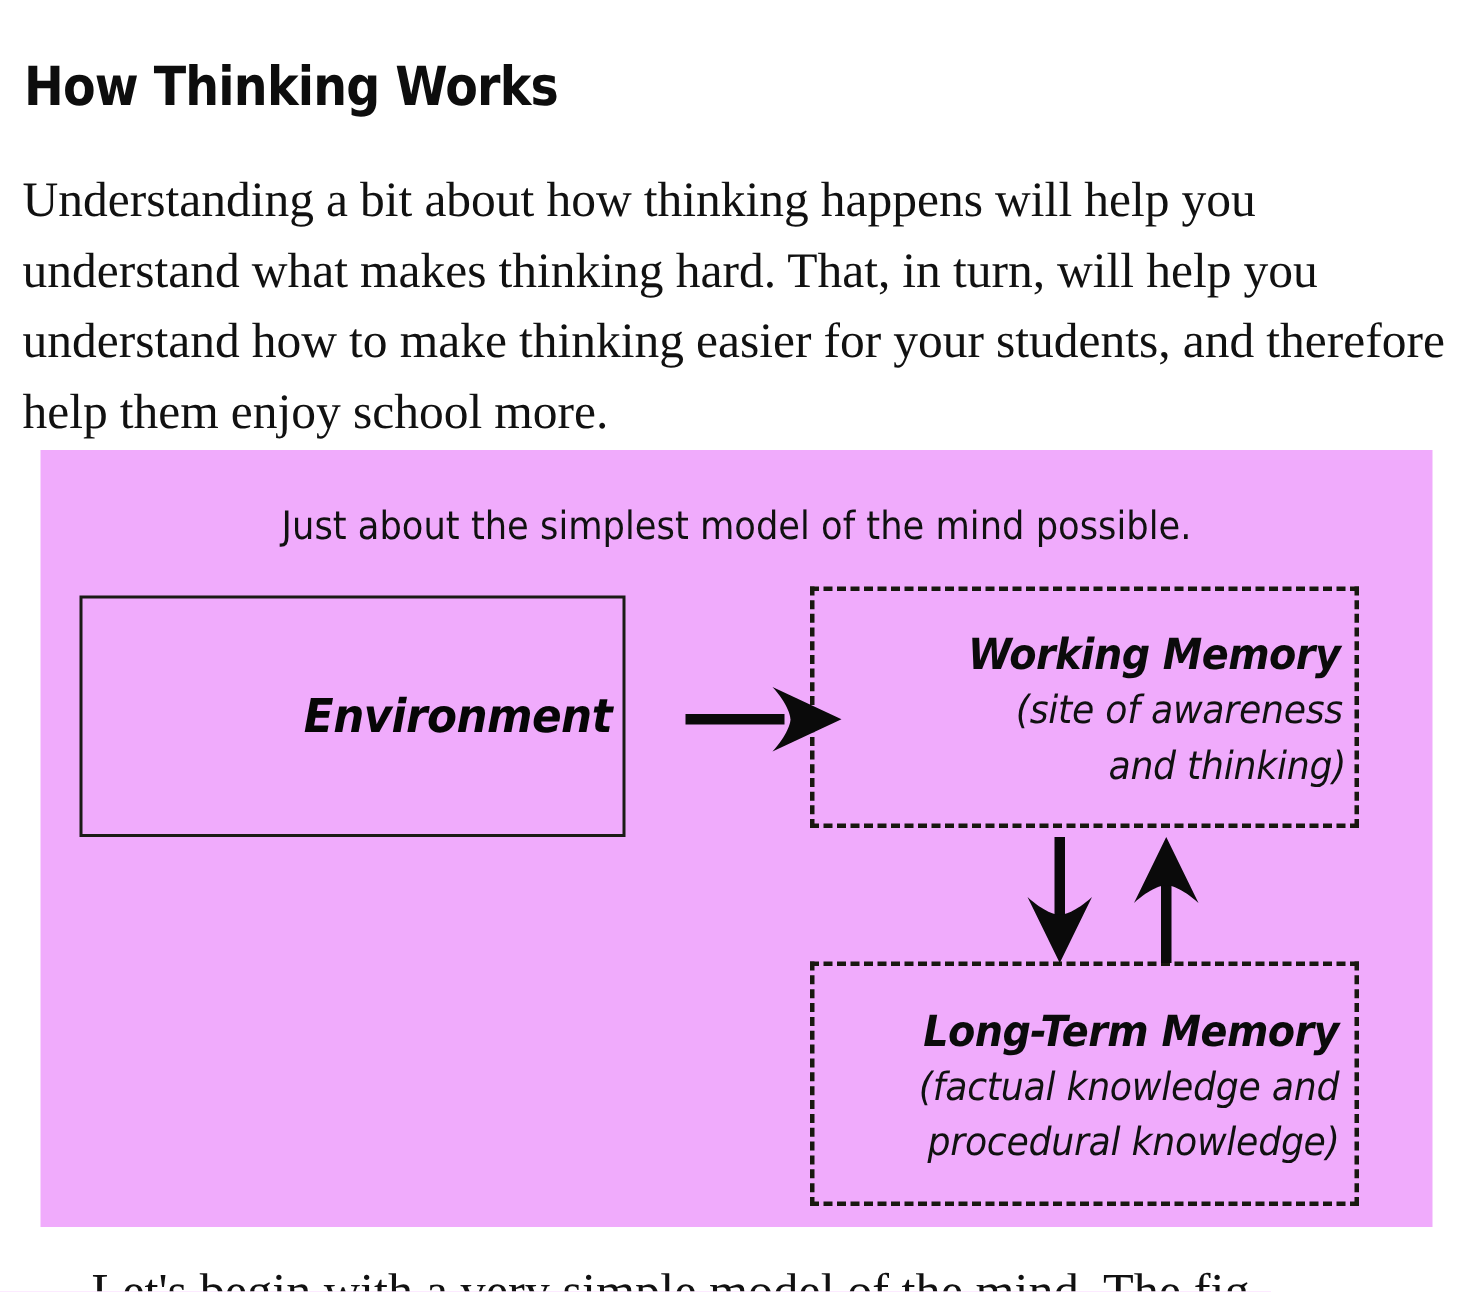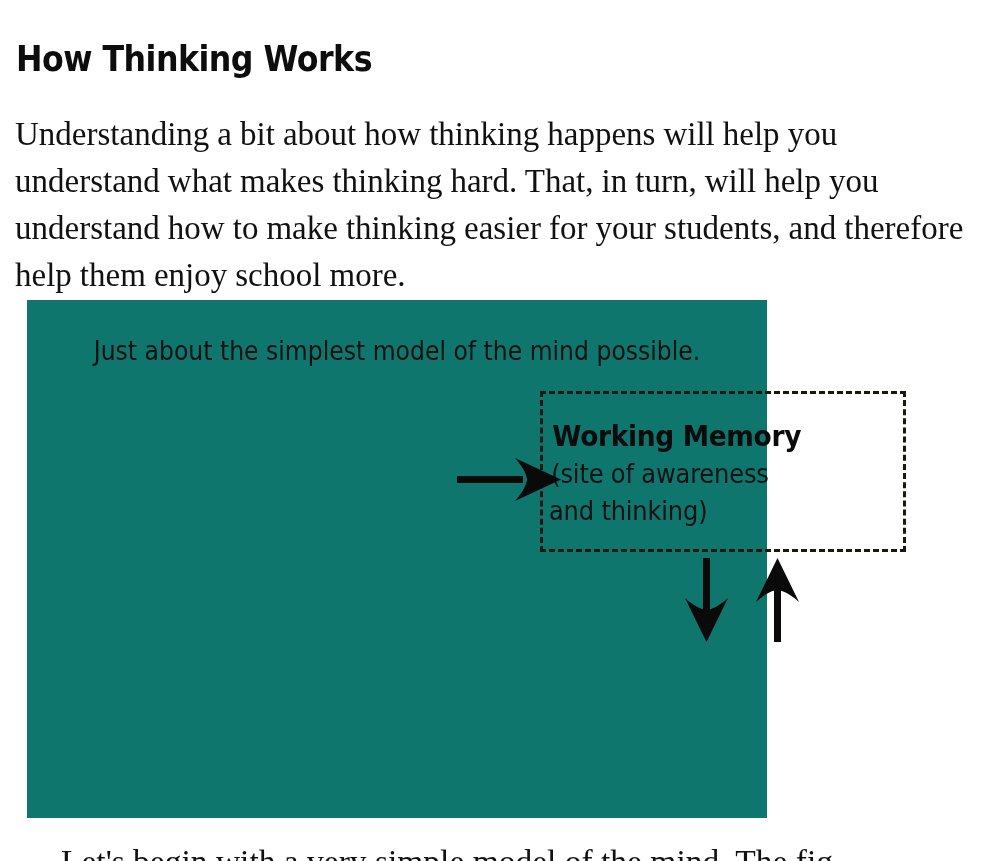--- a/index.html
+++ b/index.html
@@ -46,23 +46,23 @@
     color: #111111;
     text-align: left;
     word-spacing: -0.2px;
   }
 
   
   #figure-panel {
     position: absolute;
     left: 27px;
     top: 300px;
-    width: 740px;
+    width: 928px;
     height: 518px;
-    background: #0f766e;
+    background: #f0abfc;
   }
 
   #figure-caption {
     position: absolute;
     left: 0;
     top: 36px;
     width: 100%;
     text-align: center;
     font-family: "DejaVu Sans", sans-serif;
     font-size: 26px;
@@ -72,23 +72,24 @@
     transform-origin: center top;
     white-space: nowrap;
   }
 
   
   .node-box {
     position: absolute;
     box-sizing: border-box;
     display: flex;
     flex-direction: column;
-    align-items: flex-start;
+    align-items: flex-end;
     justify-content: center;
     text-align: center;
+    font-style: italic;
   }
 
   #environment-box {
     left: 26px;
     top: 97px;
     width: 364px;
     height: 161px;
     border: 2.5px solid #1b1b16;
   }
   #environment-label {
@@ -167,27 +168,35 @@
 <body>
 
 <h1 id="page-title">How Thinking Works</h1>
 
 <p id="intro-paragraph">Understanding a bit about how thinking happens will help you understand what makes thinking hard. That, in turn, will help you understand how to make thinking easier for your students, and therefore help them enjoy school more.</p>
 
 <div id="figure-panel">
 
   <div id="figure-caption">Just about the simplest model of the mind possible.</div>
 
+  <div id="environment-box" class="node-box">
+    <span id="environment-label">Environment</span>
+  </div>
 
   <div id="working-memory-box" class="node-box">
     <span class="node-title">Working Memory</span>
     <span class="node-sub">(site of awareness</span>
     <span class="node-sub">and thinking)</span>
   </div>
 
+  <div id="long-term-memory-box" class="node-box">
+    <span class="node-title">Long-Term Memory</span>
+    <span class="node-sub">(factual knowledge and</span>
+    <span class="node-sub">procedural knowledge)</span>
+  </div>
 
   <svg id="arrow-env-to-wm" class="arrow-svg" width="104" height="50" viewBox="0 0 104 50">
     <rect x="0" y="21" width="66" height="7" fill="#0a0a0a"></rect>
     <path d="M 104 24.5 L 58 3 C 68 14 70 22 70 24.5 C 70 27 68 35 58 46 Z" fill="#0a0a0a"></path>
   </svg>
 
   <svg id="arrow-wm-to-ltm" class="arrow-svg" width="50" height="84" viewBox="0 0 50 84">
     <rect x="21" y="0" width="7" height="54" fill="#0a0a0a"></rect>
     <path d="M 24.5 84 L 3 40 C 14 50 22 52 24.5 52 C 27 52 35 50 46 40 Z" fill="#0a0a0a"></path>
   </svg>

